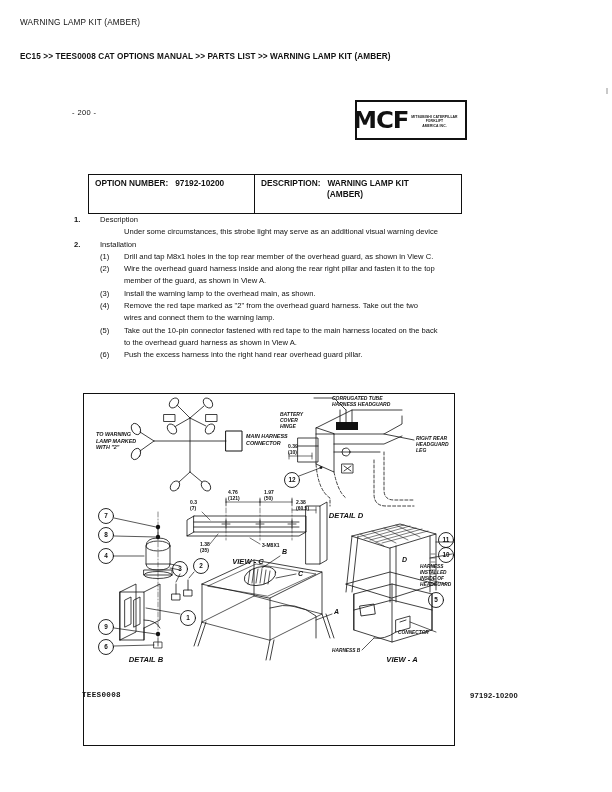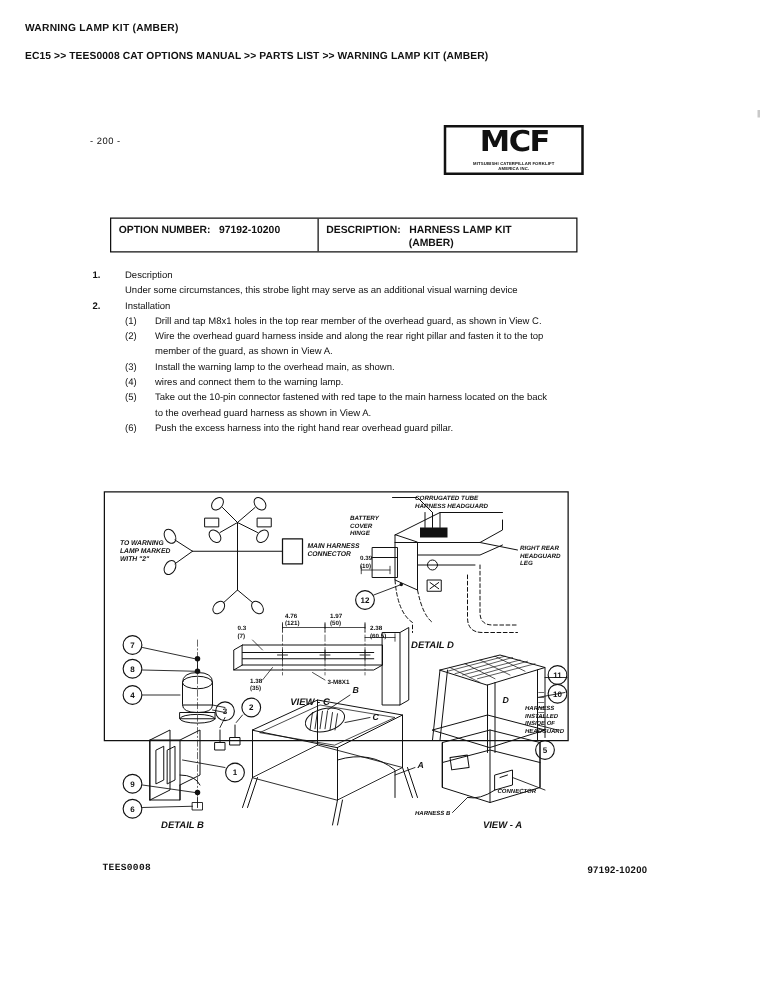--- a/index.html
+++ b/index.html
@@ -15,27 +15,27 @@
     color: #111111;
     overflow: hidden;
   }
 
   
   .doc-title {
     position: absolute;
     left: 20px;
     top: 18px;
     font-size: 8.2px;
-    font-weight: bold;
+    font-weight: normal;
     letter-spacing: .2px;
   }
   .breadcrumb {
     position: absolute;
     left: 20px;
-    top: 40px;
+    top: 52px;
     font-size: 8.2px;
     font-weight: bold;
     letter-spacing: .1px;
   }
 
   
   .sheet {
     position: absolute;
     left: 52px;
     top: 86px;
@@ -56,21 +56,21 @@
   .logo-box {
     position: absolute;
     left: 303px;
     top: 14px;
     width: 112px;
     height: 40px;
     border: 2.5px solid #111;
     background: #fff;
     box-sizing: border-box;
     display: flex;
-    flex-direction: column;
+    flex-direction: row;
     align-items: center;
     justify-content: center;
   }
   .logo-mark {
     font-size: 23px;
     font-weight: bold;
     letter-spacing: -1px;
     line-height: 1;
     font-family: "DejaVu Sans", sans-serif;
     font-stretch: condensed;
@@ -96,21 +96,21 @@
     font-weight: bold;
     letter-spacing: .3px;
   }
 
   
   .option-table {
     position: absolute;
     left: 36px;
     top: 88px;
     width: 374px;
-    height: 28px;
+    height: 40px;
     border: 1.6px solid #111;
     box-sizing: border-box;
     display: flex;
   }
   .opt-cell {
     box-sizing: border-box;
     padding: 3px 0 0 6px;
     font-size: 8.3px;
     font-weight: bold;
     line-height: 1.35;
@@ -151,29 +151,29 @@
     flex: 0 0 24px;
     font-weight: normal;
   }
   .li-head {
     font-weight: normal;
   }
   .li-body {
     flex: 1;
   }
   .indent-1 { margin-left: 26px; }
-  .indent-2 { margin-left: 26px; }
+  .indent-2 { margin-left: 50px; }
 
   
   .figure-frame {
     position: absolute;
     left: 31px;
     top: 307px;
     width: 372px;
-    height: 200px;
+    height: 353px;
     border: 1.3px solid #111;
     box-sizing: border-box;
     background: #fff;
   }
   .fig {
     position: absolute;
     inset: 0;
   }
   .fig svg { display: block; }
 
@@ -230,21 +230,21 @@
   <div class="option-table">
     <div class="opt-cell left">
       <span>OPTION NUMBER:</span>
       &nbsp;
       <span>97192-10200</span>
     </div>
     <div class="opt-cell right">
       <div>
         <span>DESCRIPTION:</span>
         &nbsp;
-        <span>HARNESS LAMP KIT</span>
+        <span>WARNING LAMP KIT</span>
       </div>
       <div class="opt-sub">(AMBER)</div>
     </div>
   </div>
 
   <div class="body-copy">
 
     <div class="li-row">
       <div class="li-num">1.</div>
       <div class="li-body li-head">Description</div>
@@ -277,20 +277,21 @@
       <div class="li-row">
         <div class="li-num sub">(3)</div>
         <div class="li-body">Install the warning lamp to the overhead main, as shown.</div>
       </div>
     </div>
 
     <div class="indent-1">
       <div class="li-row">
         <div class="li-num sub">(4)</div>
         <div class="li-body">
+          <div>Remove the red tape marked as "2" from the overhead guard harness.  Take out the two</div>
           <div>wires and connect them to the warning lamp.</div>
         </div>
       </div>
     </div>
 
     <div class="indent-1">
       <div class="li-row">
         <div class="li-num sub">(5)</div>
         <div class="li-body">
           <div>Take out the 10-pin connector fastened with red tape to the main harness located on the back</div>

